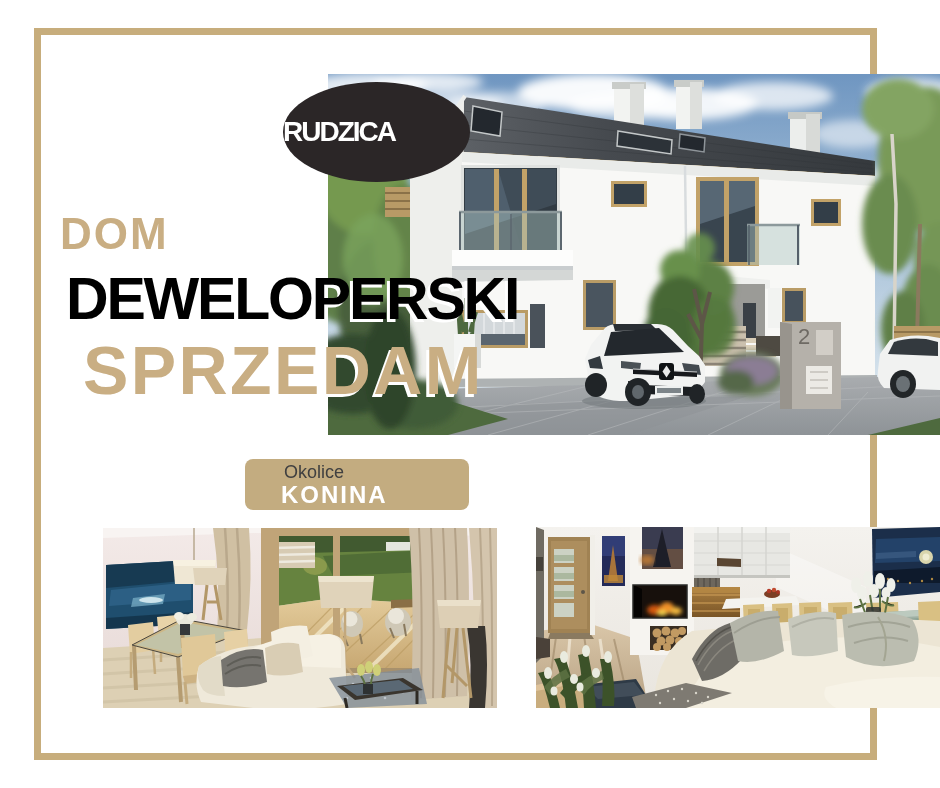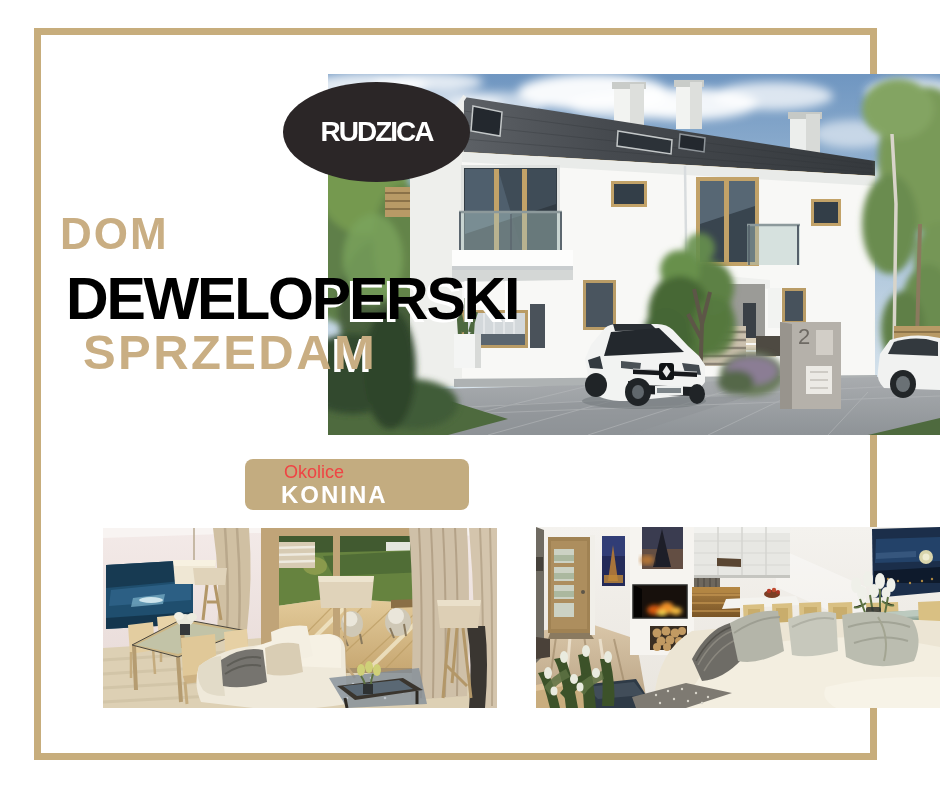--- a/index.html
+++ b/index.html
@@ -791,25 +791,25 @@
         <ellipse cx="38" cy="152" rx="4" ry="5"></ellipse>
         <ellipse cx="60" cy="146" rx="4" ry="5"></ellipse>
         <ellipse cx="18" cy="164" rx="3.5" ry="4.5"></ellipse>
         <ellipse cx="44" cy="160" rx="3.5" ry="4.5"></ellipse>
 </g>
 </g>
 </svg>
 
 <div class="abs" style="left:283px;top:82px;width:187px;height:100px;background:#2b2627;border-radius:50%;"></div>
 
-<div class="abs" style="left:283px;top:82px;width:187px;height:100px;line-height:100px;text-align:center;color:#ffffff;font-size:28px;font-weight:bold;letter-spacing:-2px;">RUDZICA</div>
+<div class="abs" style="left:283px;top:82px;width:187px;height:100px;line-height:100px;color:#ffffff;font-size:28px;font-weight:bold;letter-spacing:-2px;">RUDZICA</div>
 
 <div class="abs" style="left:60px;top:209px;font-size:44px;font-weight:bold;color:#c9ae83;letter-spacing:2px;text-shadow:-3px 3px 0 #ffffff;">DOM</div>
 
 <div class="abs" style="left:66px;top:265px;font-size:59px;font-weight:bold;color:#000000;letter-spacing:-2.2px;text-shadow:-3px 3px 0 #ffffff;">DEWELOPERSKI</div>
 
-<div class="abs" style="left:83px;top:324px;font-size:49px;font-weight:bold;color:#c9ae83;letter-spacing:2.4px;text-shadow:-3px 3px 0 #ffffff;">SPRZEDAM</div>
+<div class="abs" style="left:83px;top:331px;font-size:68px;font-weight:bold;color:#c9ae83;letter-spacing:2.4px;text-shadow:-3px 3px 0 #ffffff;">SPRZEDAM</div>
 
 <div class="abs" style="left:245px;top:459px;width:224px;height:51px;background:#c3ac80;border-radius:8px;"></div>
 
-<div class="abs" style="left:284px;top:462px;font-size:18px;font-weight:300;color:#ef4444;">Okolice</div>
+<div class="abs" style="left:284px;top:462px;font-size:18px;font-weight:300;color:#404040;">Okolice</div>
 
 <div class="abs" style="left:281px;top:481px;font-size:24px;font-weight:bold;color:#ffffff;letter-spacing:2px;">KONINA</div>
 
 </body></html>

